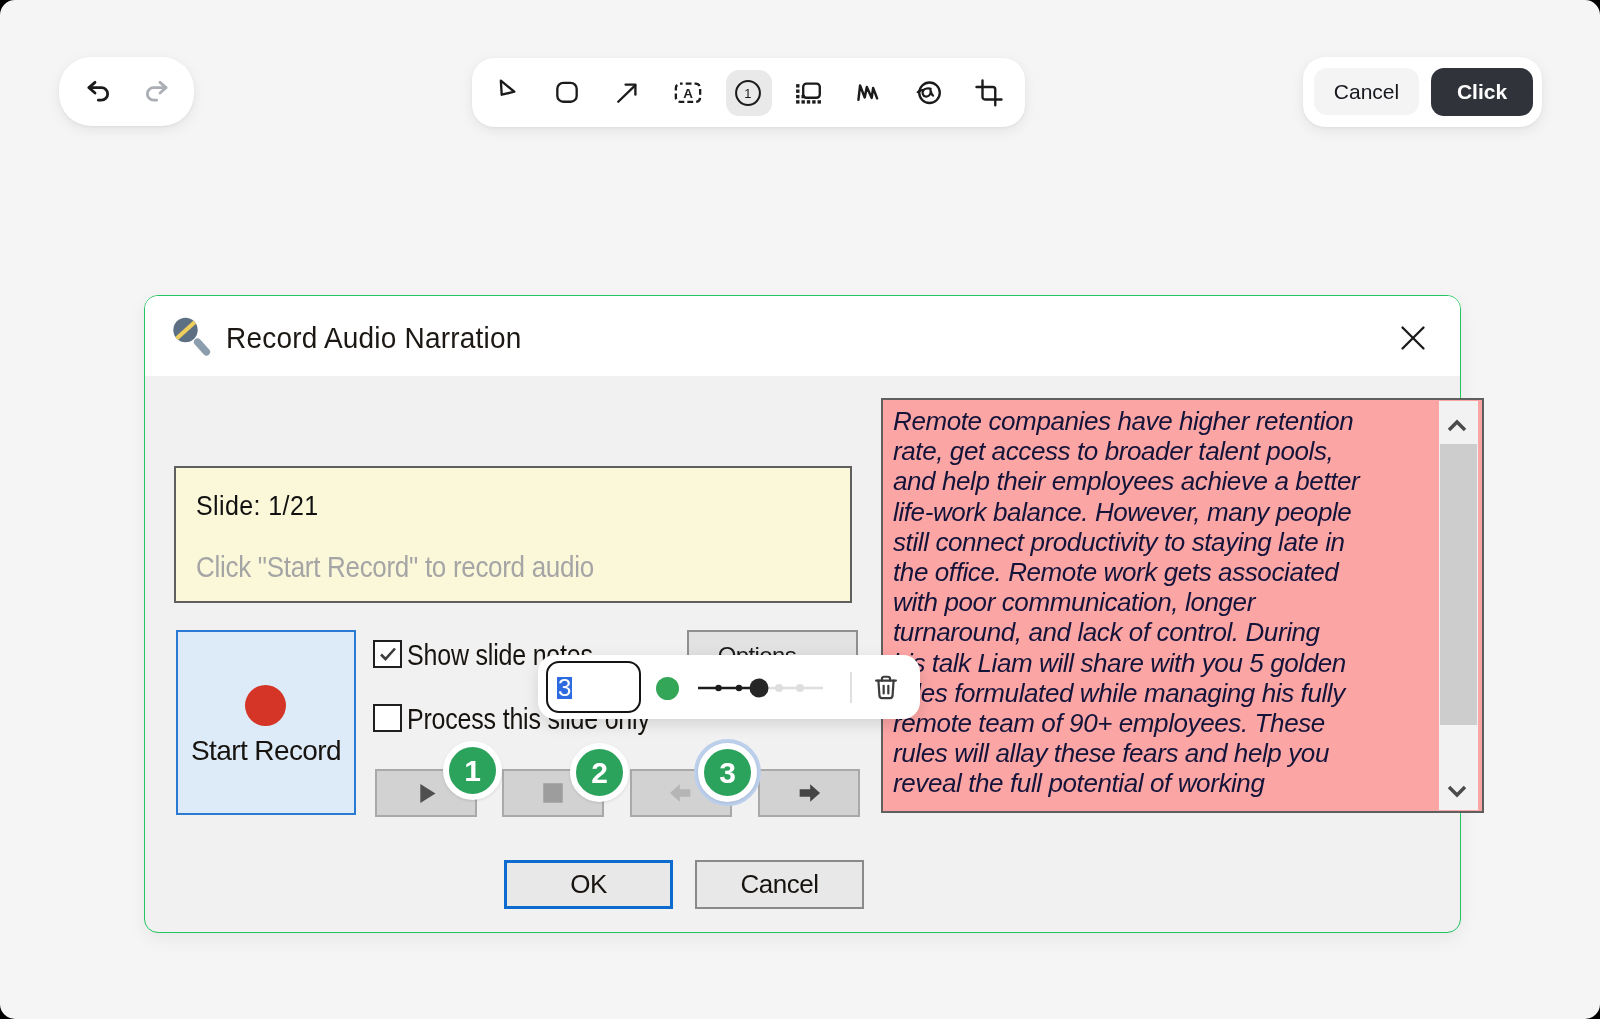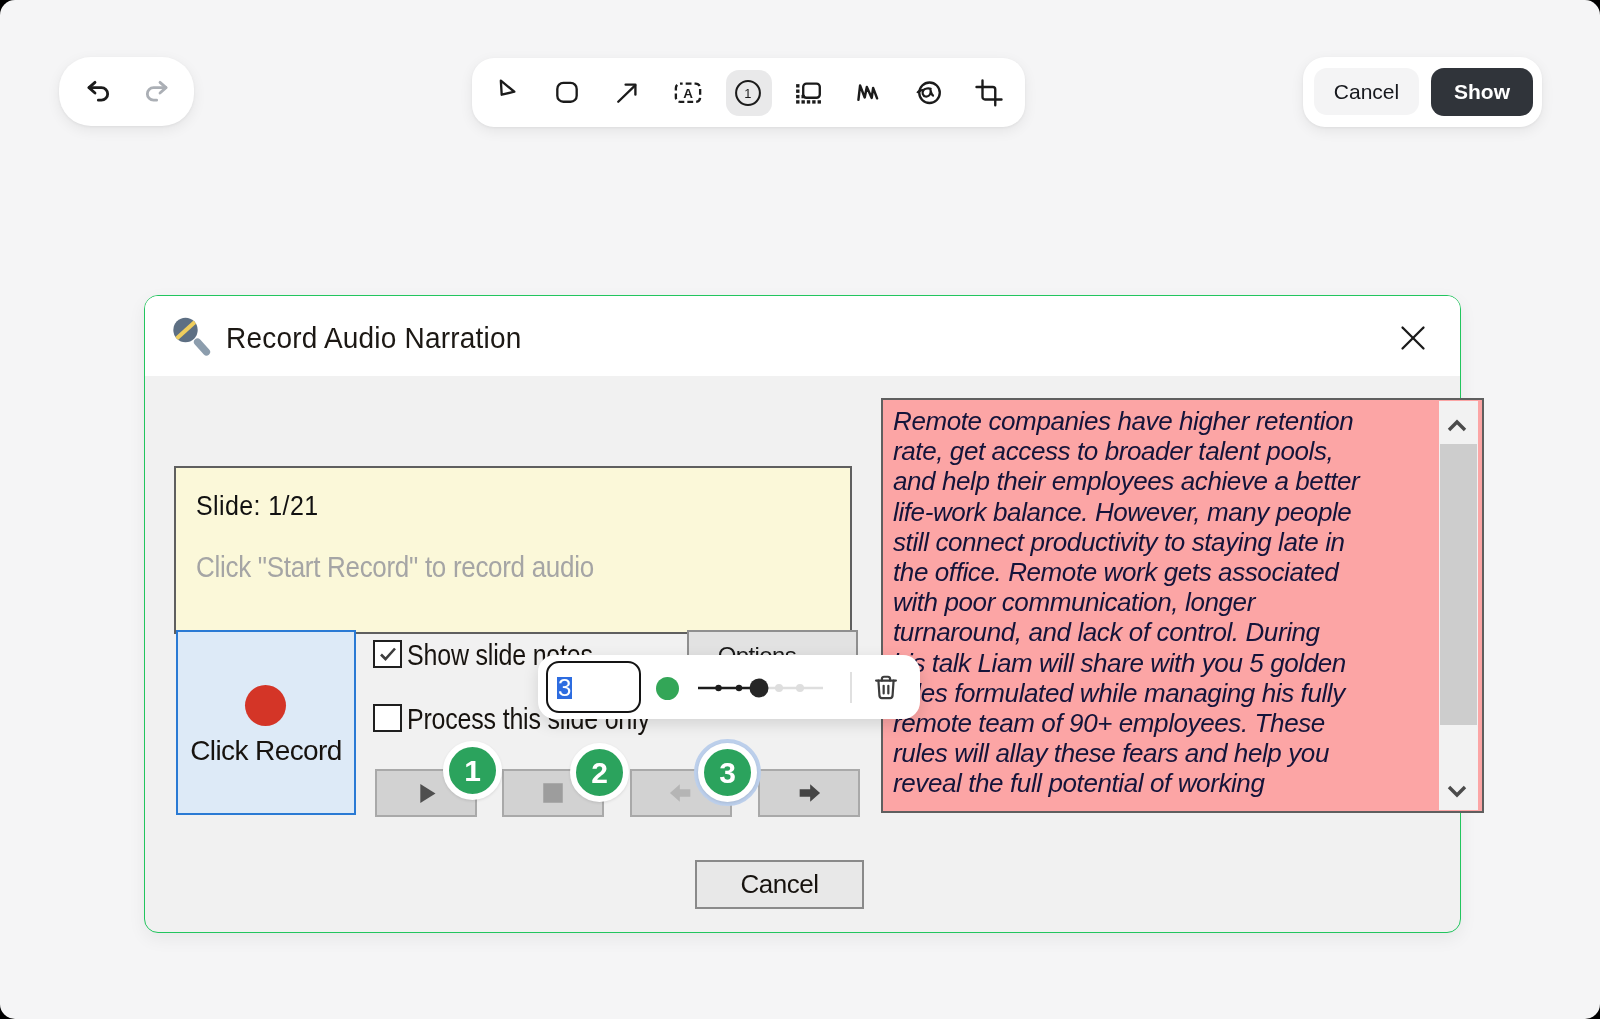--- a/index.html
+++ b/index.html
@@ -30,21 +30,21 @@
     border-radius:14px; border:1px solid #22c55e;
     box-shadow:0 6px 18px rgba(0,0,0,0.06); }
   .titlebar { position:absolute; left:0; top:0; width:100%; height:80px; background:#fff;
     border-radius:13px 13px 0 0; }
   .dtitle { position:absolute; left:81px; top:25px; font-size:28px; color:#1c1814;
     letter-spacing:0.2px; transform:scaleY(1.08); transform-origin:left top; }
   .combo { position:absolute; left:29px; top:102px; width:678px; height:48px;
     background:#e3e3e3; border:2px solid #818181; }
   .combotext { position:absolute; left:121px; top:10px; font-size:23px; color:#131313;
     letter-spacing:-0.3px; white-space:nowrap; transform:scaleY(1.17); transform-origin:left top; }
-  .yellow { position:absolute; left:29px; top:170px; width:678px; height:168px;
+  .yellow { position:absolute; left:29px; top:170px; width:678px; height:137px;
     background:#fbf8d9; border:2px solid #5f5f5f; }
   .slideno { position:absolute; left:20px; top:22px; font-size:25px; color:#111; letter-spacing:0.4px; transform:scaleY(1.1); transform-origin:left top;}
   .clickrec { position:absolute; left:20px; top:81px; font-size:26px; color:#a5a5a5; letter-spacing:-0.3px; transform:scaleY(1.15); transform-origin:left top;}
   .notes { position:absolute; left:736px; top:102px; width:603px; height:415px;
     background:#fca5a5; border:2px solid #5f5f5f;font-style:italic; }
   .notestext { position:absolute; left:10px; top:6px; font-size:26px; white-space:nowrap;
     line-height:30.2px; color:#14143a; letter-spacing:-0.4px; }
   .sb { position:absolute; right:4px; top:1px; width:39px; height:409px; background:#f2f2f2; }
   .sbthumb { position:absolute; left:1px; top:43px; width:37px; height:281px; background:#cdcdcd; }
   .startrec { position:absolute; left:31px; top:334px; width:180px; height:185px;
@@ -150,21 +150,21 @@
     <path d="M8.2 9.4c-2.4.3-4.6 1.3-5.4 2.6" stroke-width="1.9"></path>
   </svg>
 
 <svg class="ticon" style="left:974px;top:78px;width:30px;height:30px" viewBox="0 0 24 24" fill="none" stroke="#1b1b1b" stroke-width="1.9" stroke-linecap="round" stroke-linejoin="round">
     <path d="M6.8 2v13.2a2 2 0 0 0 2 2H22"></path>
     <path d="M17 21.8V9.2a2 2 0 0 0-2-2H2"></path>
   </svg>
 
 <div class="abs card actions">
   <div class="btn-cancel">Cancel</div>
-  <div class="btn-save">Show</div>
+  <div class="btn-save">Click</div>
 </div>
 
 <div class="abs dialog">
   <div class="titlebar">
     <svg class="abs" style="left:27px;top:21px" width="40" height="40" viewBox="0 0 40 40">
       <defs>
           <clipPath id="micclip">
             <circle cx="13.5" cy="13" r="12.2"></circle>
           </clipPath>
         </defs>
@@ -193,21 +193,21 @@
         </svg>
       <div class="sbthumb"></div>
       <svg class="abs" style="left:7px;top:382px" width="22" height="16" viewBox="0 0 22 16" fill="none" stroke="#4b4b4b" stroke-width="3.4">
           <path d="m3 4 8 8 8-8"></path>
         </svg>
     </div>
   </div>
 
   <div class="startrec">
     <div class="reddot"></div>
-    <div class="srtext">Click Record</div>
+    <div class="srtext">Start Record</div>
   </div>
 
   <div class="cb" style="left:228px; top:344px;">
     <svg class="abs" style="left:3px;top:2px" width="20" height="20" viewBox="0 0 20 20" fill="none" stroke="#3d3d3d" stroke-width="2.6">
         <path d="M3 10.5 7.5 15 17 4.5"></path>
       </svg>
   </div>
   <div class="cblabel" style="left:262px; top:343px;">Show slide notes</div>
 
   <div class="cb" style="left:228px; top:408px;"></div>
@@ -229,20 +229,21 @@
     <svg width="28" height="28" viewBox="0 0 24 24" fill="#b5b5b5">
         <path d="M11 4.5v4.3h9v6.4h-9v4.3L2.5 12z"></path>
       </svg>
   </div>
   <div class="pbtn" style="left:613px;">
     <svg width="28" height="28" viewBox="0 0 24 24" fill="#454545">
         <path d="M13 4.5v4.3H4v6.4h9v4.3L21.5 12z"></path>
       </svg>
   </div>
 
+  <div class="okbtn">OK</div>
   <div class="cancelbtn">Cancel</div>
 </div>
 
 <div class="abs floatbar">
   <div class="numinput">
       <span class="numsel">3</span>
     </div>
   <div class="greendot"></div>
   <svg class="abs" style="left:155px;top:21px" width="135" height="24" viewBox="0 0 135 24">
     <line x1="5" y1="12" x2="72" y2="12" stroke="#1c1c1c" stroke-width="2.6"></line>

